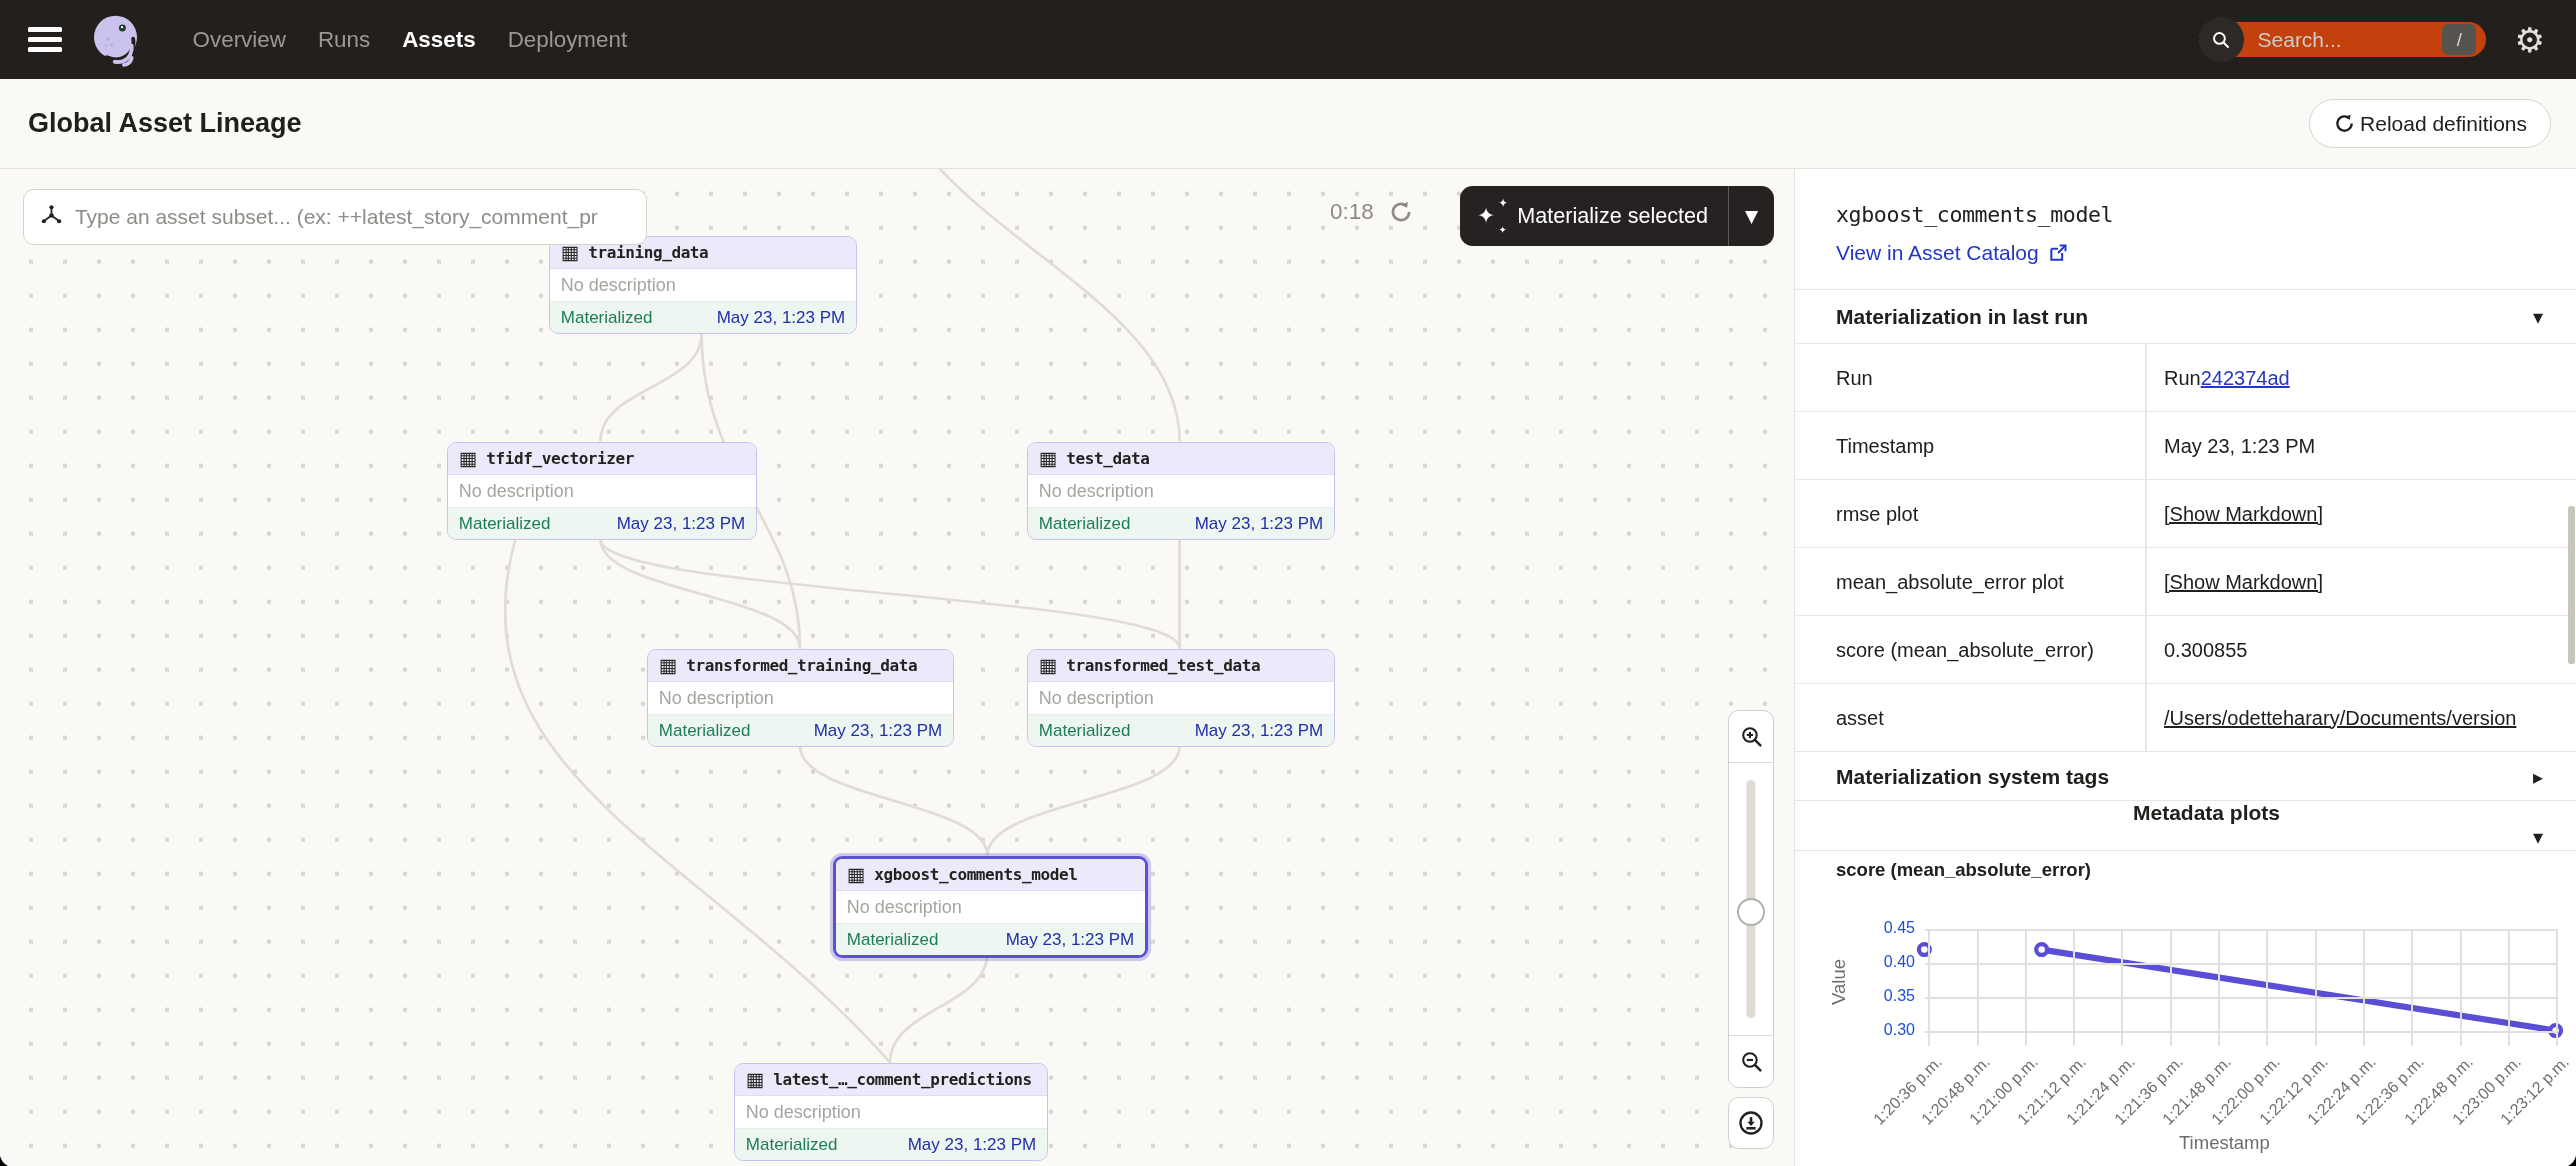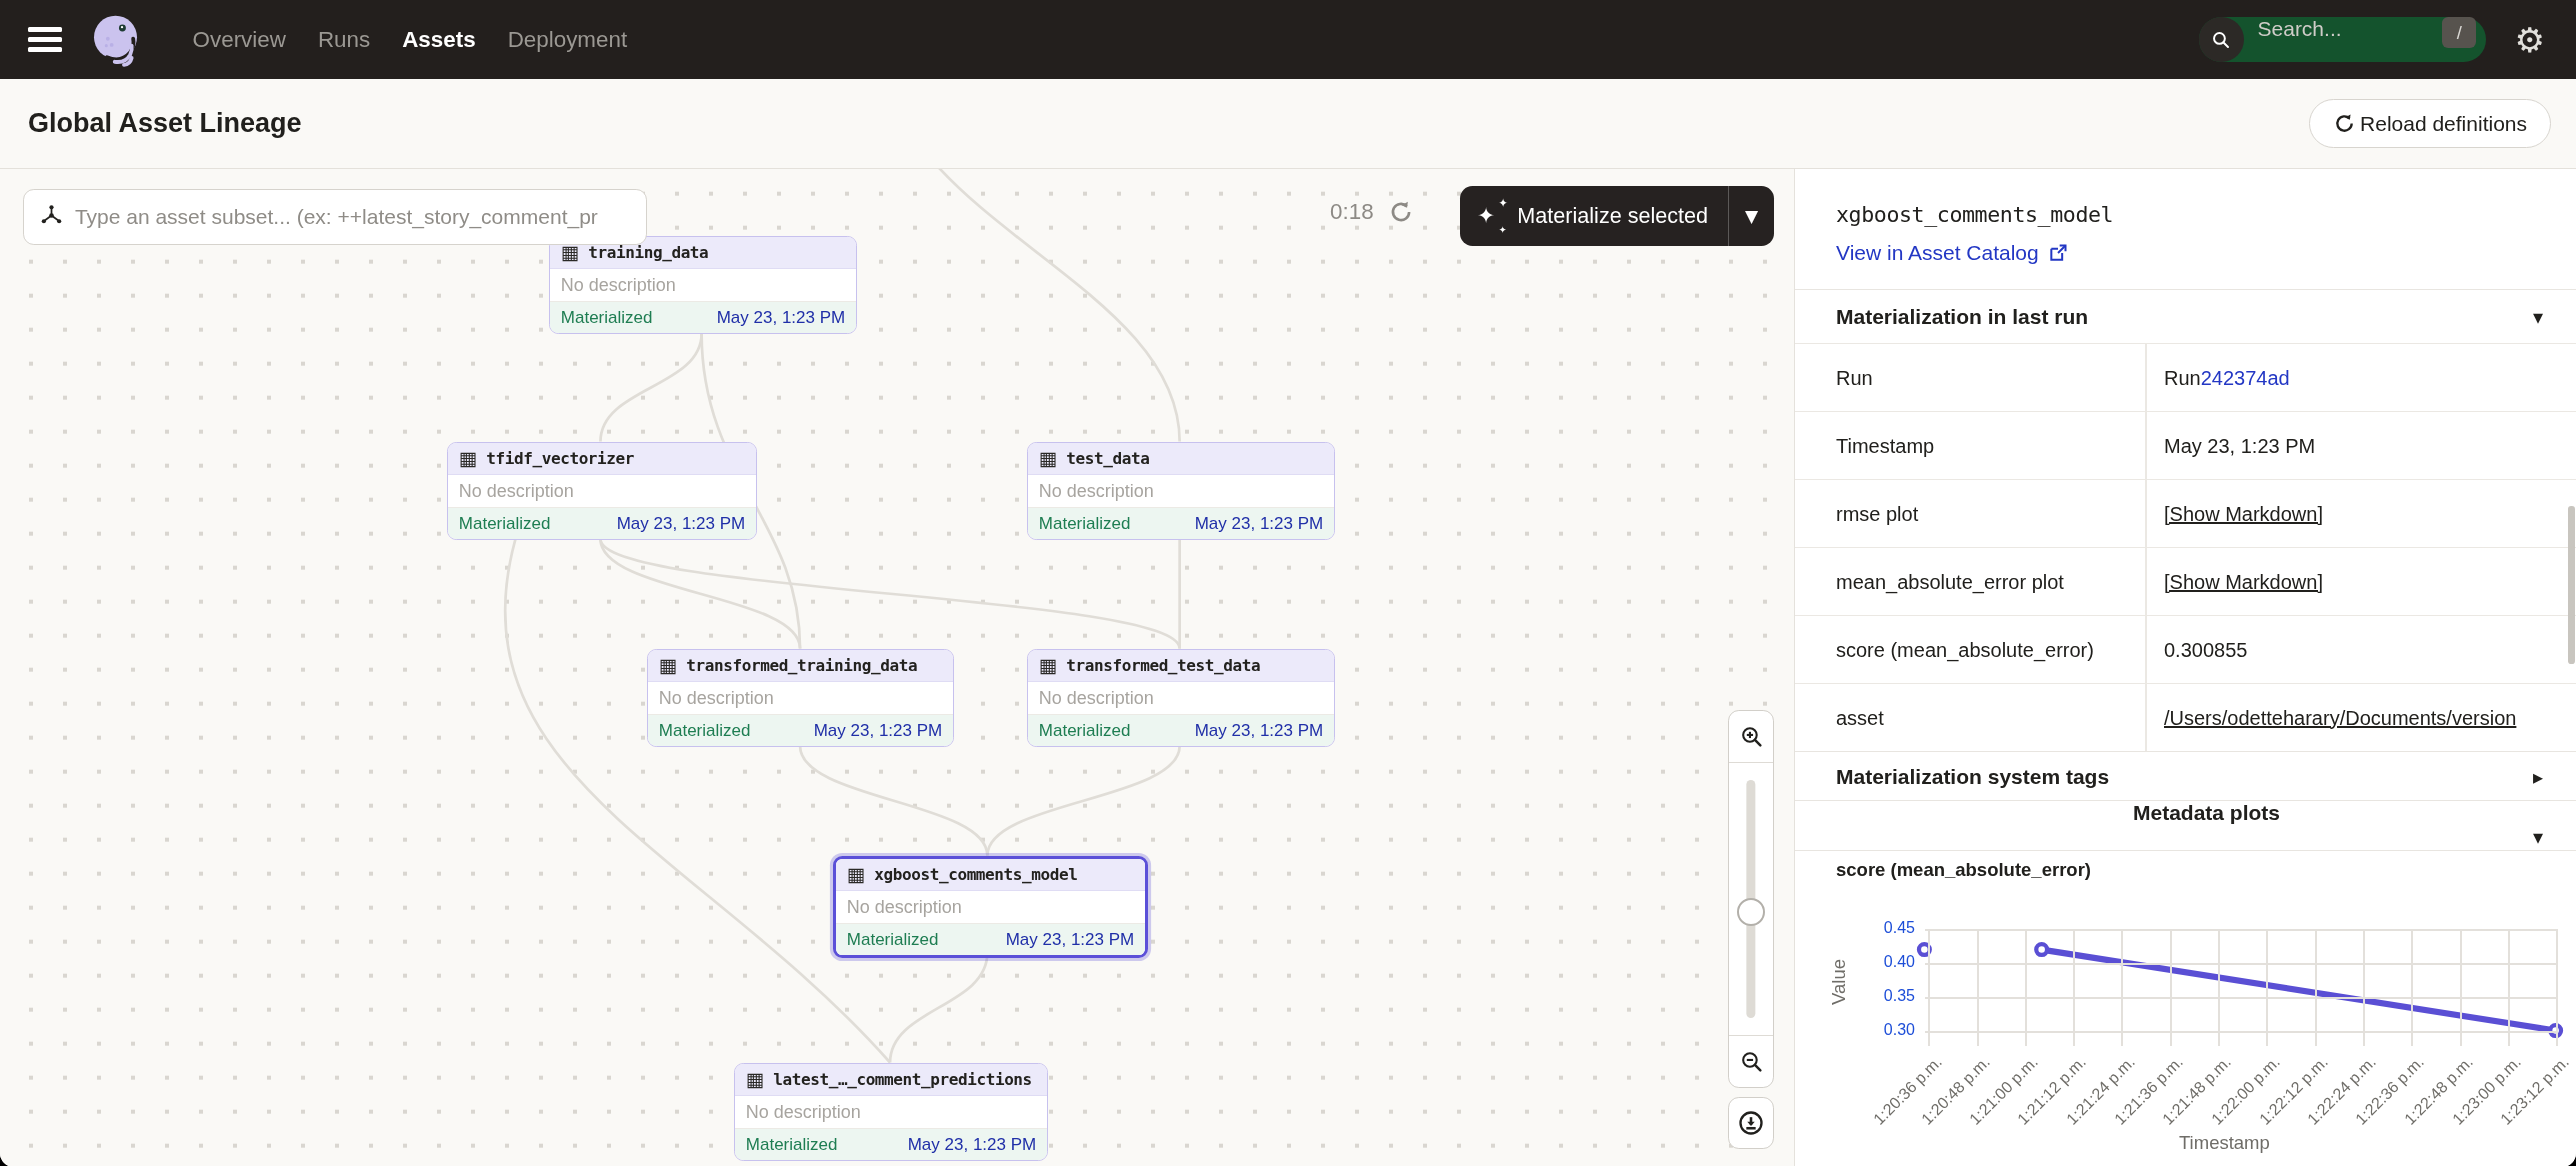--- a/index.html
+++ b/index.html
@@ -9,21 +9,21 @@
 
   
   .nav{position:absolute;left:0;top:0;width:2576px;height:79px;background:#231f1d;display:flex;align-items:center;}
   .hamburger{width:34px;height:25px;margin-left:28px;display:flex;flex-direction:column;justify-content:space-between;cursor:pointer;}
   .hamburger span{display:block;height:4.6px;border-radius:1.5px;background:#fff;}
   .logo{margin-left:21.6px;width:63px;height:63px;}
   .nav-links{display:flex;align-items:center;margin-left:46px;gap:32px;}
   .nav-link{font-size:22.4px;font-weight:500;color:#9b9893;cursor:pointer;white-space:nowrap;}
   .nav-link.active{color:#ffffff;font-weight:700;}
   .nav-right{margin-left:auto;display:flex;align-items:center;margin-right:31px;gap:29px;}
-  .nav-search{width:287px;height:45px;border-radius:22.4px;background:#14532d;display:flex;cursor:text;}
+  .nav-search{width:287px;height:35px;border-radius:22.4px;background:#c2410c;display:flex;align-items:center;cursor:text;}
   .nav-search-icon{width:45px;height:45px;border-radius:22.4px;background:#2c2926;display:flex;align-items:center;justify-content:center;}
   .nav-search-ph{font-size:21px;color:#cfccc8;margin-left:14px;flex:1;}
   .nav-search-kbd{width:34px;height:31px;margin-right:9.3px;border-radius:6.2px;background:#57534e;color:#dad8d4;
                   display:flex;align-items:center;justify-content:center;font-size:18.5px;}
   .gear{font-size:34px;color:#e2e0dc;line-height:1;cursor:pointer;font-family:"DejaVu Sans",sans-serif;}
 
   
   .page-header{position:absolute;left:0;top:79px;width:2576px;height:90px;background:#faf9f6;border-bottom:1.5px solid #e4e1db;
                display:flex;align-items:center;box-sizing:border-box;}
   .page-title{font-size:27px;font-weight:700;color:#21201d;margin-left:28px;}
@@ -86,21 +86,21 @@
   .ext-ic{width:20px;height:20px;}
   .sec-row{position:absolute;left:0;width:782px;border-top:1.5px solid #e8e5e0;display:flex;align-items:center;cursor:pointer;}
   .sec-label{font-size:21px;font-weight:700;color:#21201d;margin-left:41px;}
   .sec-caret{margin-left:auto;margin-right:34px;font-size:20px;color:#21201d;font-family:"DejaVu Sans",sans-serif;}
   .meta-table{position:absolute;left:0;top:174px;width:782px;}
   .meta-row{position:absolute;left:0;width:782px;height:68px;border-top:1.5px solid #ebe8e3;box-sizing:border-box;}
   .meta-row .lbl{position:absolute;left:41px;top:0;height:68px;display:flex;align-items:center;font-size:20px;color:#21201d;}
   .meta-row .val{position:absolute;left:369px;top:0;height:68px;width:410px;display:flex;align-items:center;font-size:20px;color:#21201d;
                  white-space:nowrap;overflow:hidden;}
   .meta-row .vline{position:absolute;left:350px;top:0;width:1.5px;height:68px;background:#ebe8e3;}
-  .val .blue{color:#2337c4;cursor:pointer;}
+  .val .blue{color:#2337c4;cursor:pointer;text-decoration:underline;}
   .val .under{text-decoration:underline;cursor:pointer;}
   .chart-sub{position:absolute;left:41px;top:690px;font-size:18.5px;font-weight:700;color:#21201d;}
 
   
   .chart{position:absolute;left:29px;top:719px;width:749px;height:277px;}
   .gl{position:absolute;background:#e3e0db;}
   .ytick{position:absolute;width:60px;text-align:right;font-size:16px;color:#1d4ed8;}
   .xlab{position:absolute;width:131px;text-align:right;font-size:16px;color:#6f6d68;transform:rotate(-45deg);
         transform-origin:100% 0;white-space:nowrap;}
   .ylabel{position:absolute;left:-32px;top:83px;width:93px;text-align:center;font-size:18.5px;color:#6f6d68;transform:rotate(-90deg);}

